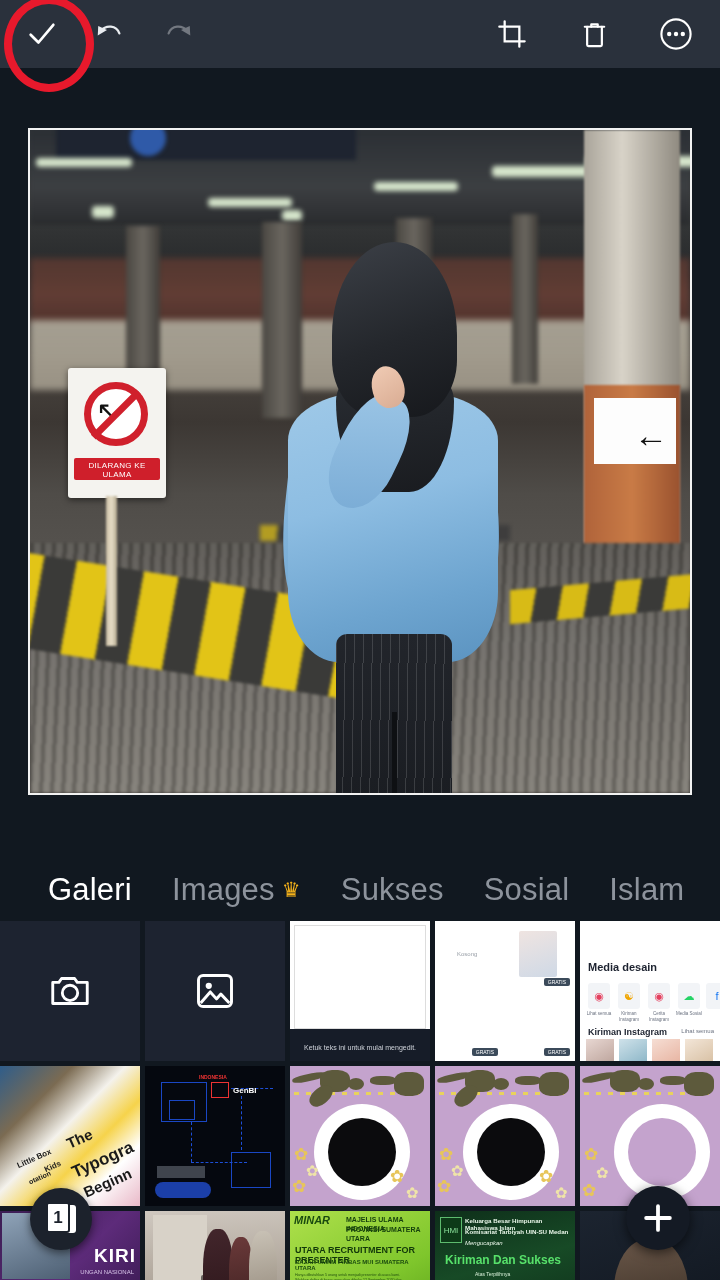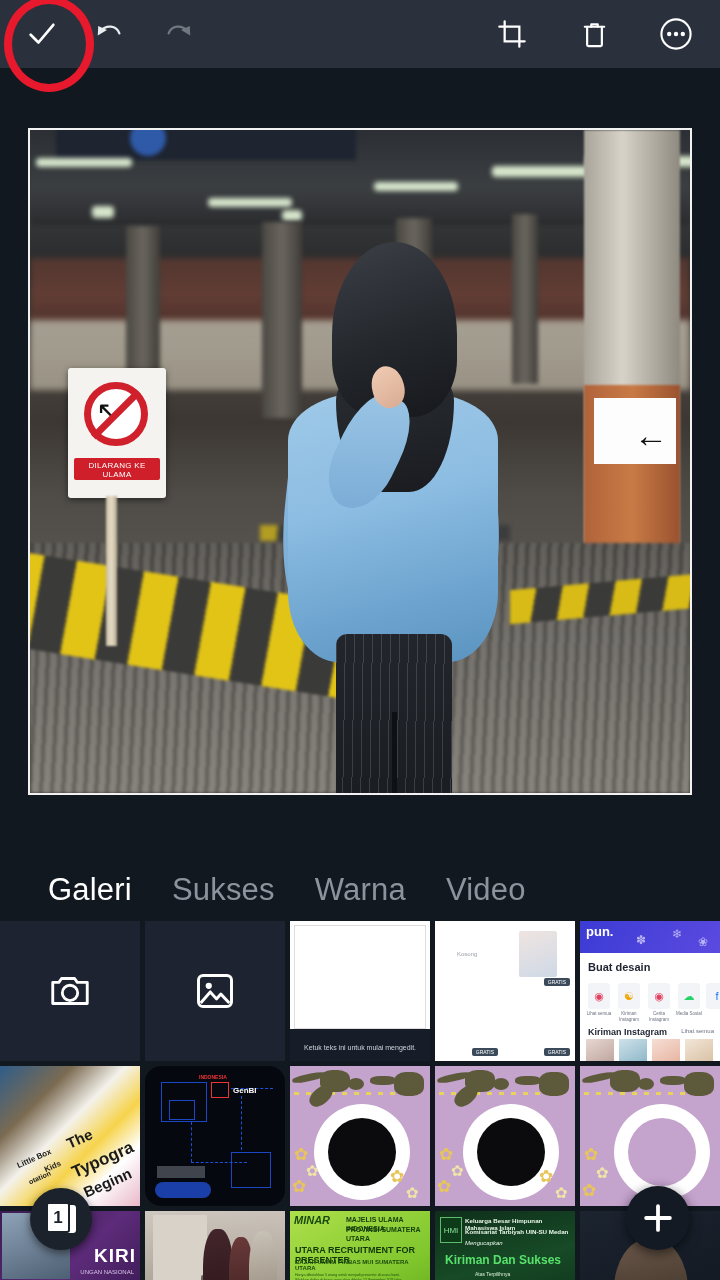--- a/index.html
+++ b/index.html
@@ -311,21 +311,21 @@
   .c2-lab { position:absolute; top:90px; font-size:4.5px; color:#6b7280; width:26px; text-align:center; line-height:1.3;}
   .c2-h2 { position:absolute; left:8px; top:106px; font-size:9px; font-weight:bold; color:#1d2330;}
   .c2-see { position:absolute; right:6px; top:107px; font-size:6px; color:#6b7280;}
   .c2-th { position:absolute; top:118px; width:28px; height:22px; }
 
   .t-typo {
     background: linear-gradient(135deg,#2f5d8a 0%,#7b6b52 26%, #f4f2ec 45%, #f6d34b 62%, #ffffff 78%, #e9b9c8 100%);
   }
   .t-typo .tx { position:absolute; color:#1a1a1a; font-weight:bold; transform: rotate(-24deg); }
 
-  .t-circuit { background:#05080f;border-radius:16px; }
+  .t-circuit { background:#05080f; }
   .t-circuit .node { position:absolute; border:1px solid #1d4fd8; opacity:.9; }
   .t-circuit .dash { position:absolute; border-top:1px dashed #1d4fd8; }
   .t-circuit .vdash { position:absolute; border-left:1px dashed #1d4fd8; }
   .t-circuit .chip { position:absolute; background:#1b3fa8; border-radius:8px; }
   .t-circuit .ttl { position:absolute; color:#e33; font-size:5px; font-weight:bold; }
   .t-circuit .genbi { position:absolute; color:#fff; font-size:8px; font-weight:bold; }
   .t-circuit .redbox { position:absolute; border:1px solid #e33; }
 
   .t-map { background:#c4a3cd; position:relative; }
   .t-map .isle { position:absolute; background:#5d5a3c; }
@@ -517,27 +517,31 @@
         </div>
       </div>
     </div>
   </div>
 
   <div class="tabs">
     <div class="tab active">
       <span>Galeri</span>
     </div>
     <div class="tab">
+      <span>Images</span>
+      <span class="crown">♛</span>
+    </div>
+    <div class="tab">
       <span>Sukses</span>
     </div>
     <div class="tab">
-      <span>Warna</span>
+      <span>Sosial</span>
     </div>
     <div class="tab">
-      <span>Video</span>
+      <span>Islam</span>
     </div>
   </div>
 
   <div class="grid">
 
     <div class="cell cell-icon">
       <svg width="46" height="46" viewBox="0 0 24 24" fill="none" stroke="#fff" stroke-width="1.5" stroke-linejoin="round">
         <path d="M3 7.5 h3.2 l1.4 -2 h6.8 l1.4 2 H21 v11 H3 z"></path>
         <circle cx="12" cy="13" r="4"></circle>
       </svg>
@@ -570,27 +574,21 @@
         <div class="c1-bar" style="left:10px; top:36px; width:44px; height:9px;"></div>
         <div class="c1-badge">GRATIS</div>
       </div>
       <div class="q c1d">
         <div class="c1-card" style="left:12px; top:10px; width:44px; height:38px;"></div>
         <div class="c1-badge">GRATIS</div>
       </div>
     </div>
 
     <div class="cell t-canva2">
-      <div class="c2-top">
-        <div class="pun">pun.</div>
-        <div class="c2-flower" style="left:56px; top:12px;">✽</div>
-        <div class="c2-flower" style="left:92px; top:6px;">❄</div>
-        <div class="c2-flower" style="left:118px; top:14px;">❀</div>
-      </div>
-      <div class="c2-h">Buat desain</div>
+      <div class="c2-h">Media desain</div>
       <div class="c2-ic" style="left:8px;  color:#e4405f;">◉</div>
       <div class="c2-ic" style="left:38px; color:#f0a500;">☯</div>
       <div class="c2-ic" style="left:68px; color:#e4405f;">◉</div>
       <div class="c2-ic" style="left:98px; color:#25d366;">☁</div>
       <div class="c2-ic" style="left:126px;color:#1877f2;">f</div>
       <div class="c2-lab" style="left:6px;">Lihat semua</div>
       <div class="c2-lab" style="left:36px;">Kiriman Instagram</div>
       <div class="c2-lab" style="left:66px;">Cerita Instagram</div>
       <div class="c2-lab" style="left:96px;">Media Sosial</div>
       <div class="c2-h2">Kiriman Instagram</div>

